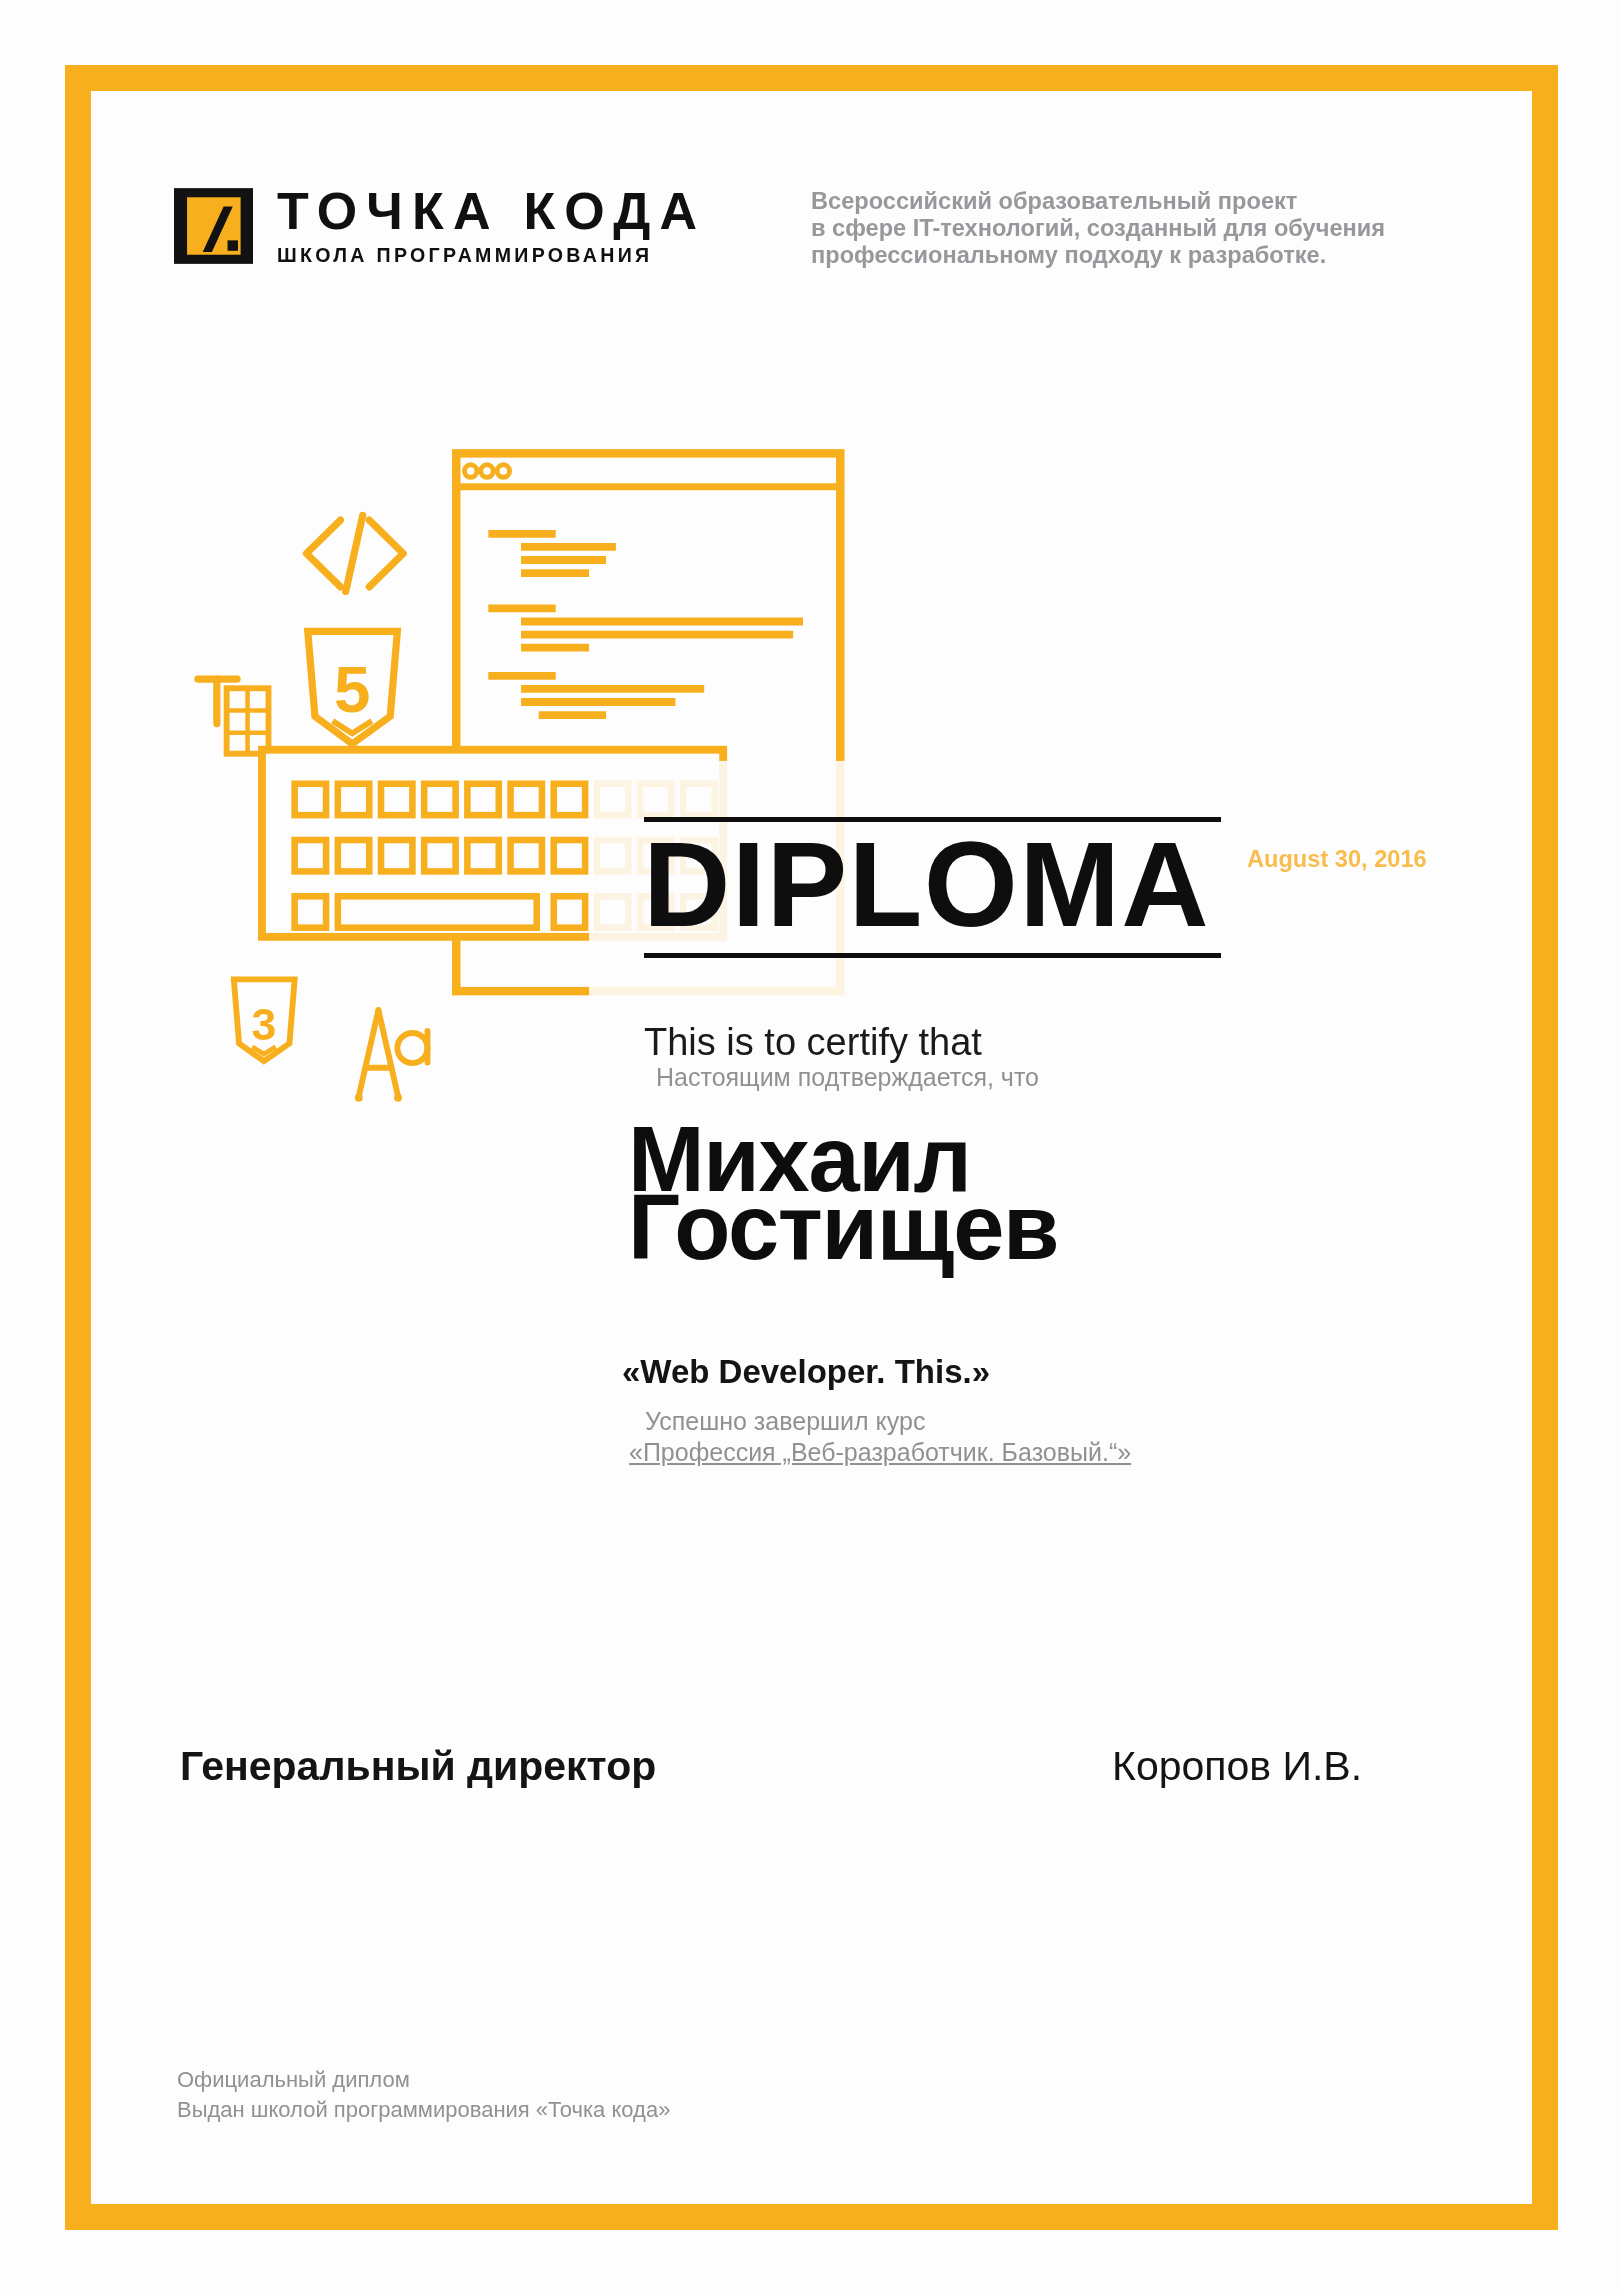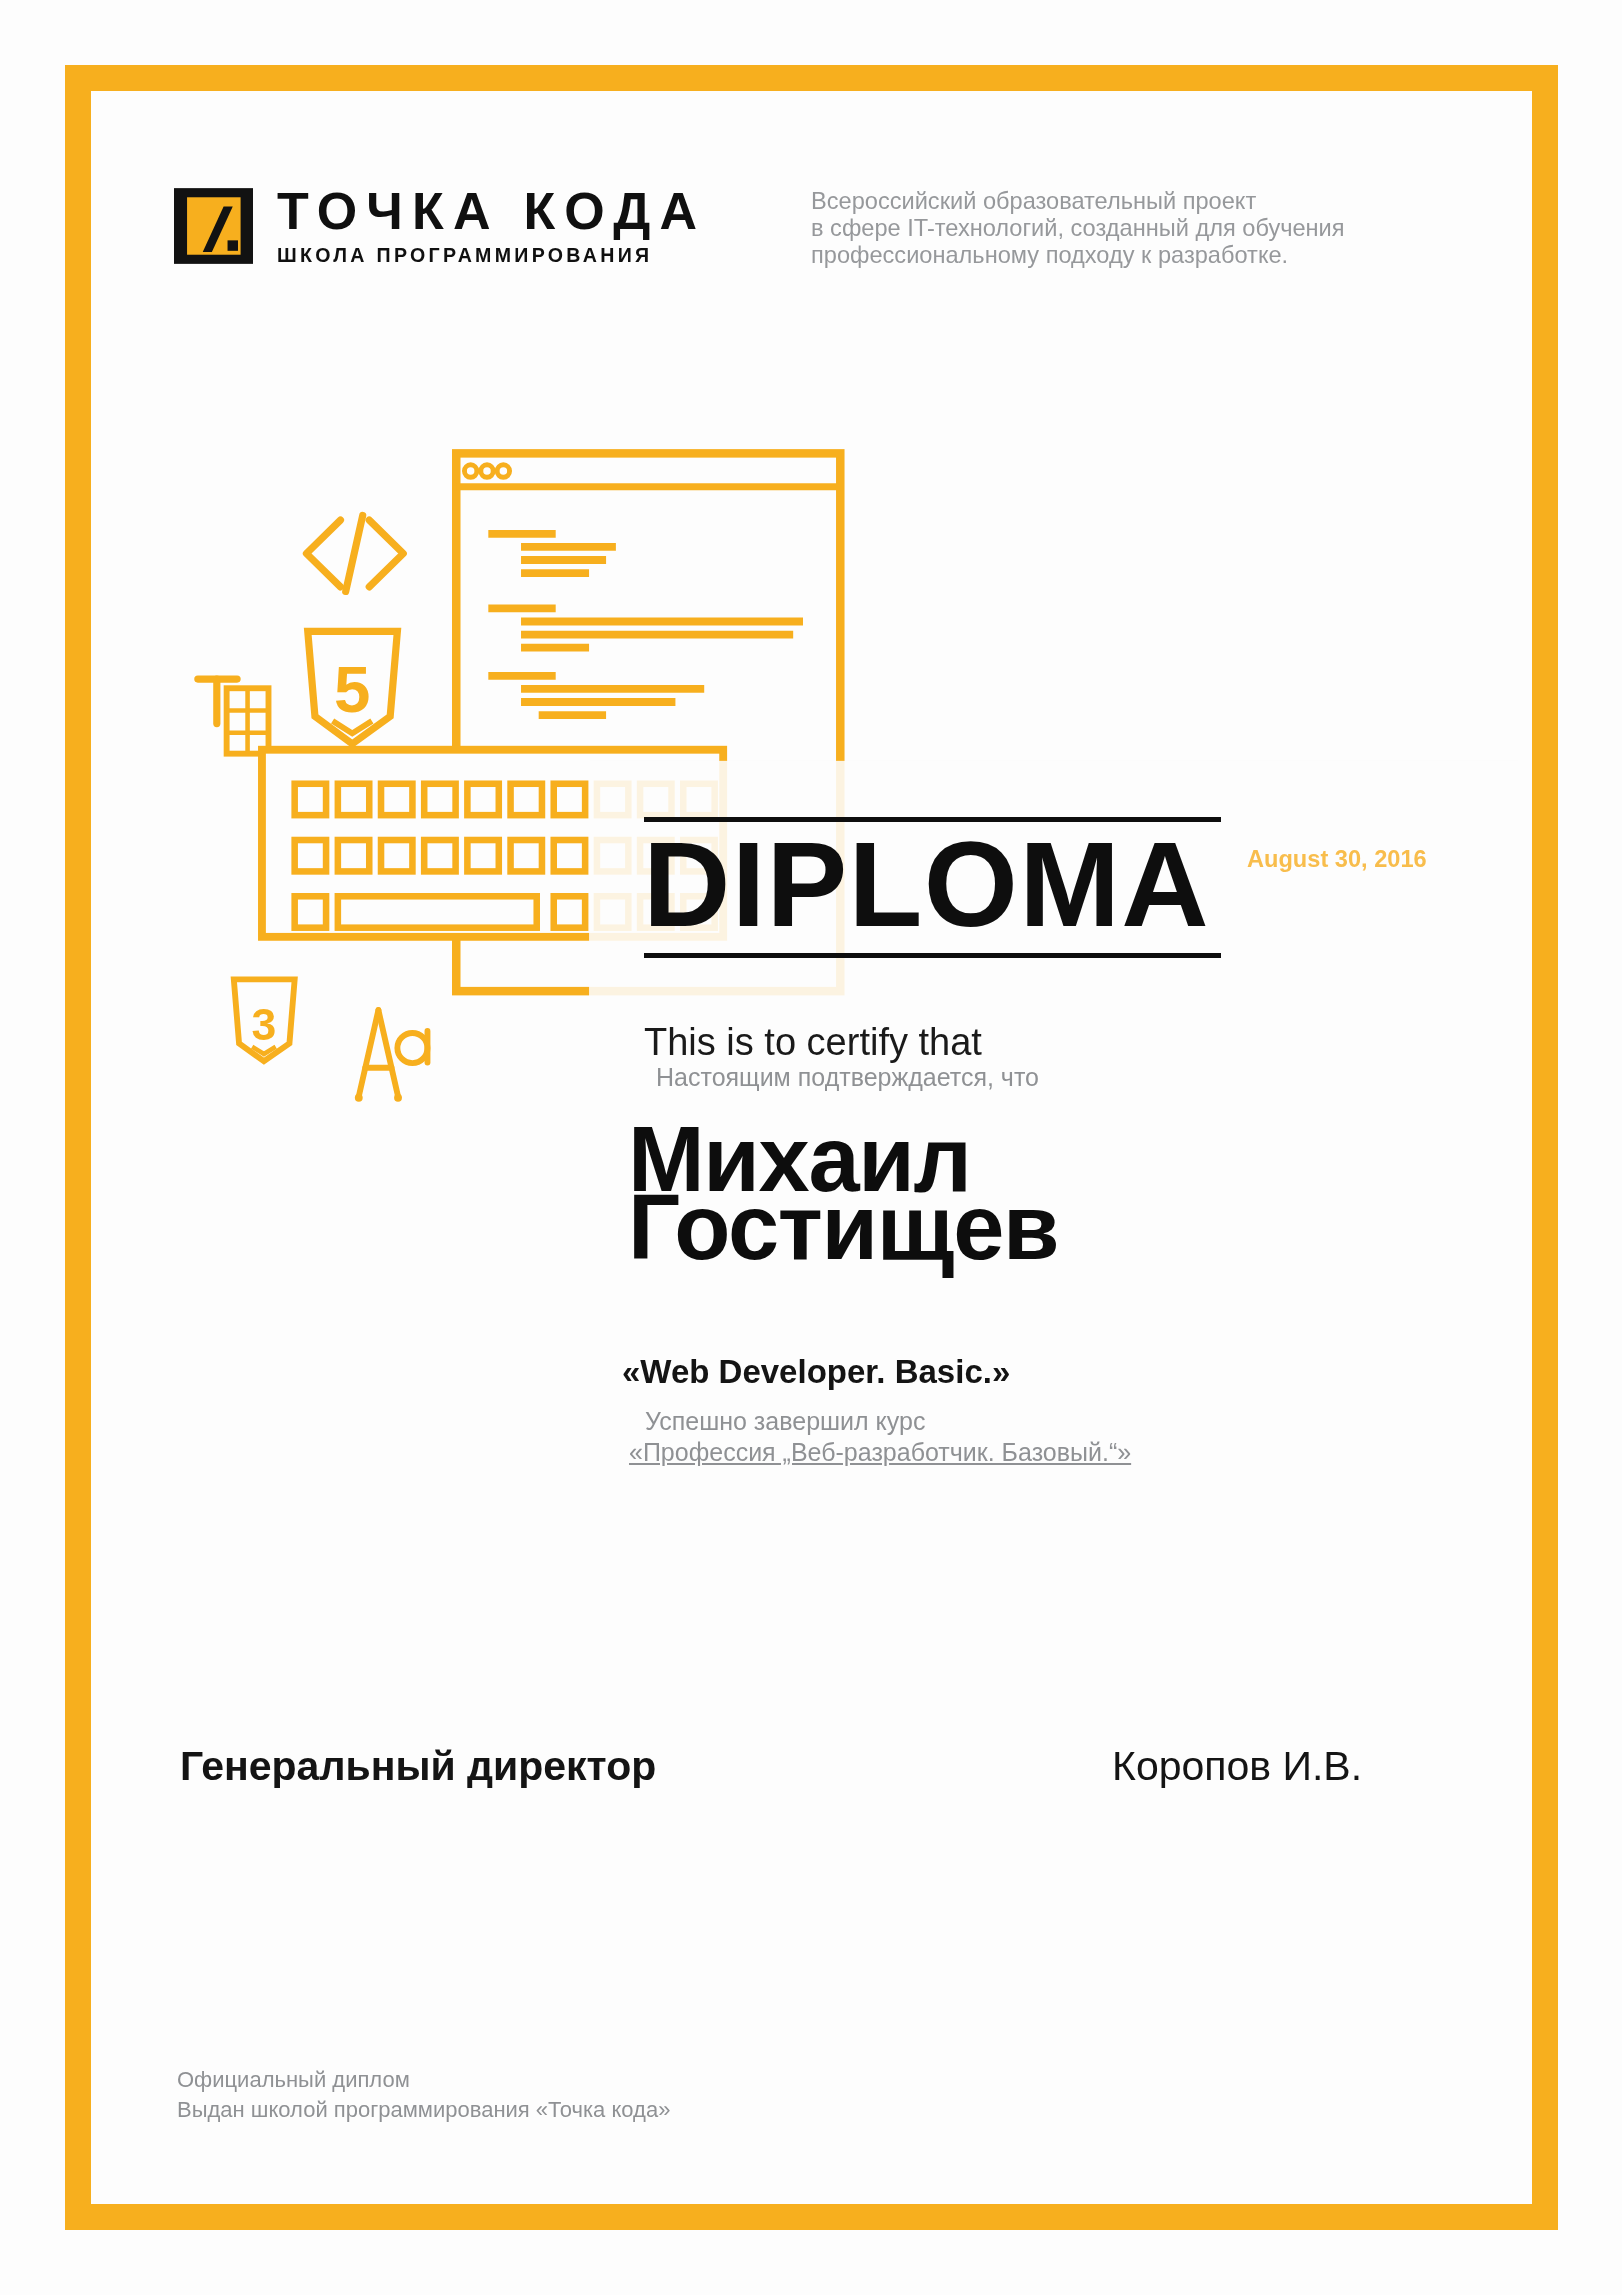--- a/index.html
+++ b/index.html
@@ -11,21 +11,21 @@
     position:absolute;left:65px;top:65px;right:65px;bottom:65px;
     border:26px solid #F7AF1E;pointer-events:none;z-index:2;
   }
   .art{position:absolute;left:0;top:0;z-index:1;}
   .txt{position:absolute;white-space:nowrap;z-index:3;}
 
   
   .logo-mark{position:absolute;left:174px;top:188px;z-index:3;}
   .logo-title{left:277px;top:185px;font-size:52px;font-weight:700;letter-spacing:9.2px;color:#101010;line-height:1;}
   .logo-subtitle{left:277px;top:246px;font-size:19.6px;font-weight:700;letter-spacing:3.3px;color:#101010;line-height:1;}
-  .about{left:811px;top:188px;font-size:23.6px;line-height:27px;color:#96989B;font-weight:400;}
+  .about{left:811px;top:188px;font-size:23.6px;line-height:27px;color:#96989B;font-weight:700;}
   .about span{display:block;}
 
   
   .rule{position:absolute;left:644px;width:577px;height:5.2px;background:#0E0E0E;z-index:3;}
   .rule-top{top:817px;}
   .rule-bottom{top:953px;}
   .diploma-title{left:643px;top:824px;font-size:121px;font-weight:700;letter-spacing:1.3px;color:#0E0E0E;line-height:1;}
   .diploma-date{left:1247px;top:848px;font-size:23.6px;font-weight:700;color:#F8BD4C;line-height:1;}
 
   .certify-en{left:644px;top:1023px;font-size:38px;color:#1A1A1A;line-height:1;}
@@ -171,21 +171,21 @@
   <div class="txt diploma-title">DIPLOMA</div>
   <div class="txt diploma-date">August 30, 2016</div>
   <div class="rule rule-bottom"></div>
 
   <div class="txt certify-en">This is to certify that</div>
   <div class="txt certify-ru">Настоящим подтверждается, что</div>
 
   <div class="name-line name-first">Михаил</div>
   <div class="name-line name-last">Гостищев</div>
 
-  <div class="txt course-en">«Web Developer. Basic.»</div>
+  <div class="txt course-en">«Web Developer. This.»</div>
   <div class="txt completed-ru">Успешно завершил курс</div>
   <div class="txt course-ru">«Профессия „Веб-разработчик. Базовый.“»</div>
 
   <div class="txt sig-role">Генеральный директор</div>
   <div class="txt sig-name">Коропов И.В.</div>
 
   <div class="txt footer">
     <span>Официальный диплом</span>
     <span>Выдан школой программирования «Точка кода»</span>
   </div>

